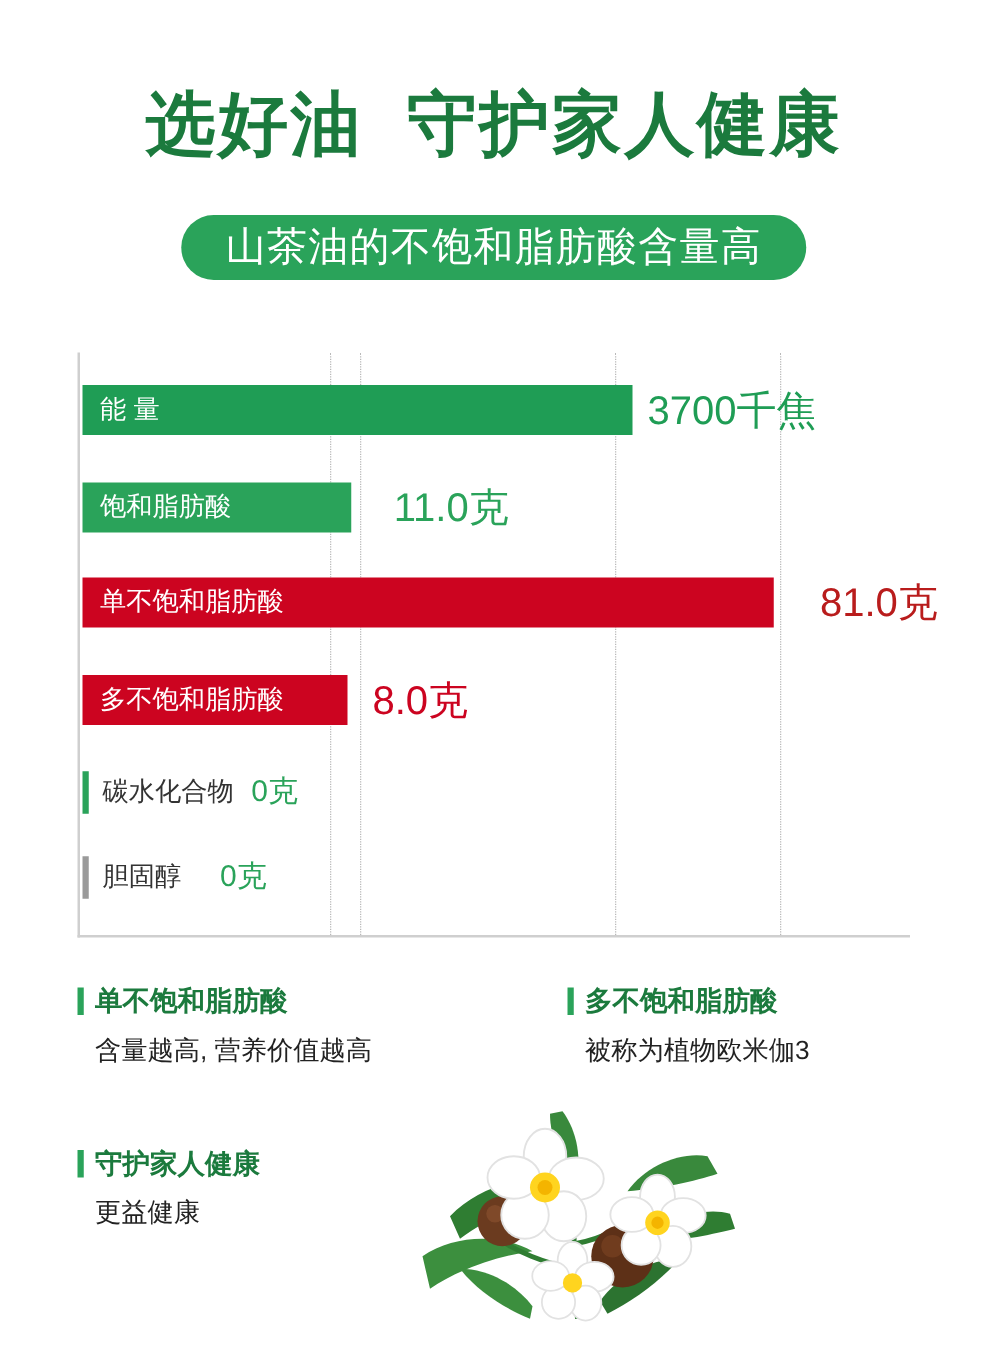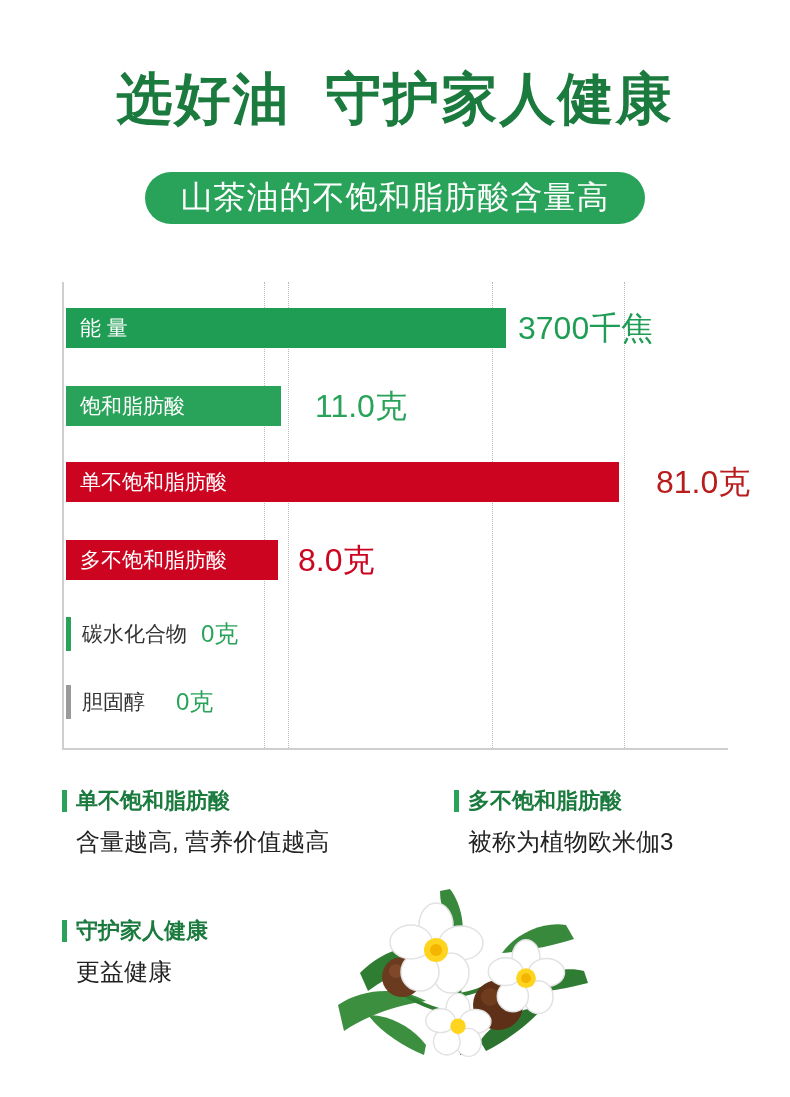--- a/index.html
+++ b/index.html
@@ -179,21 +179,21 @@
     background: #2aa35a;
     margin-right: 9px;
   }
   .note-title {
     font-size: 22px;
     font-weight: bold;
     color: #1b7a3d;
     white-space: nowrap;
   }
   .note-body {
-    font-size: 24px;
+    font-size: 21px;
     color: #222222;
     margin-left: 14px;
     white-space: nowrap;
   }
 
   
   .flower {
     position: absolute;
     left: 330px;
     top: 855px;

